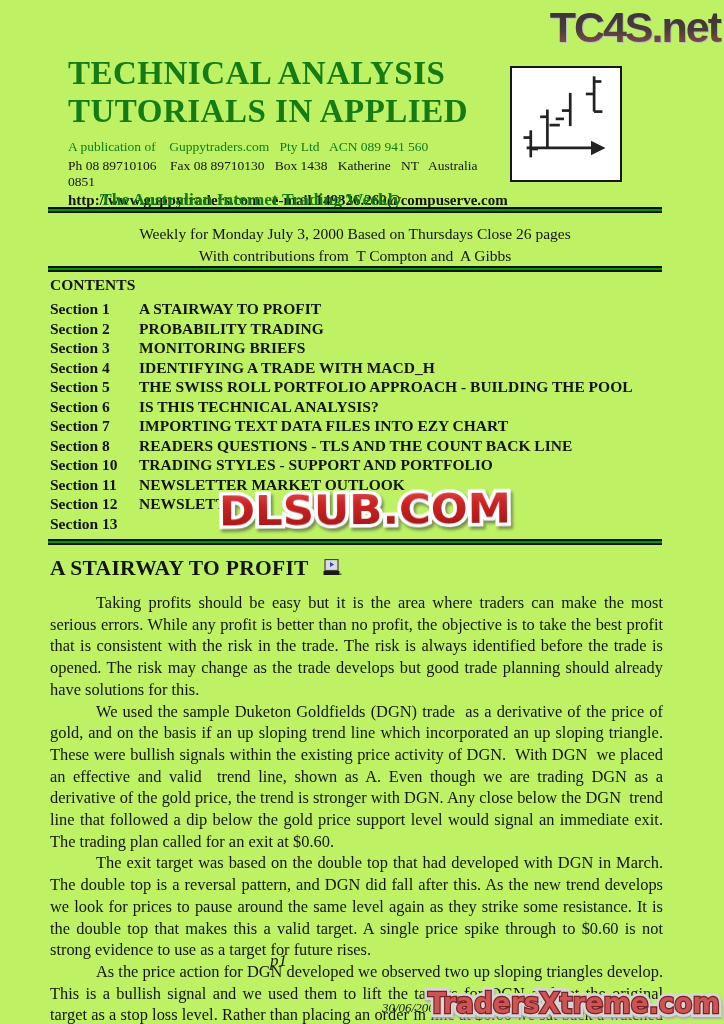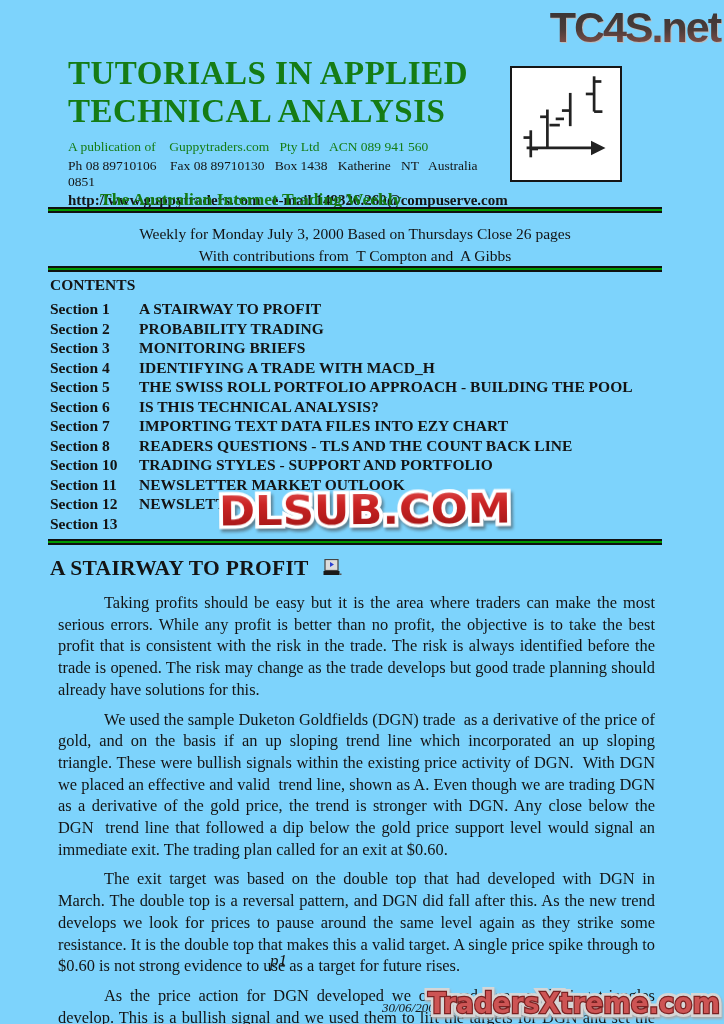--- a/index.html
+++ b/index.html
@@ -1,18 +1,18 @@
 <!DOCTYPE html>
 <html><head>
 <meta charset="utf-8">
 <style>
   html,body{margin:0;padding:0;background:#e8e8e8;}
   .page{
     position:relative;width:724px;height:1024px;margin:0 auto;
-    background:#7dd3fc;overflow:hidden;
+    background:#bef264;overflow:hidden;
     font-family:"Liberation Serif", serif;color:#141414;
   }
   .pre{white-space:pre-wrap;}
 
   
   .tc4s{position:absolute;top:1px;right:2px;}
 
   
   .masthead{position:absolute;left:68px;top:54px;width:445px;}
   .m-title{font-size:33px;font-weight:bold;color:#157c15;line-height:38px;letter-spacing:.5px;}
@@ -40,21 +40,21 @@
   .toc-label{width:89px;flex:none;}
   .toc-title{flex:1;}
 
   
   .watermark{position:absolute;left:212px;top:484px;transform:rotate(-.6deg);}
 
   
   .article{position:absolute;left:50px;top:556px;width:613px;}
   .art-head{font-size:21.5px;font-weight:bold;letter-spacing:.3px;margin:0 0 9px 0;}
   .art-head .hicon{display:inline-block;vertical-align:-2px;margin-left:8px;}
-  .article p{margin:8px;font-size:16.4px;line-height:21.7px;text-indent:46px;
+  .article p{margin:0;font-size:16.4px;line-height:21.7px;text-indent:46px;
              text-align:justify;white-space:pre-wrap;}
 
   
   .pg{position:absolute;left:270px;top:951px;font-size:17px;font-style:italic;}
   .dt{position:absolute;left:382px;top:1000px;font-size:13px;font-style:italic;}
   .txm{position:absolute;left:424px;top:982px;}
 </style>
 </head>
 <body>
 
@@ -68,22 +68,22 @@
           <stop offset="0.55" stop-color="#4a3c3a"></stop>
           <stop offset="1" stop-color="#96564e"></stop>
         </linearGradient>
       </defs>
       <text x="198" y="41" text-anchor="end" font-family="Liberation Sans, sans-serif" font-size="43" font-weight="bold" letter-spacing="-2" fill="url(#tc4sGrad)" style="filter:drop-shadow(1px 1px 0.5px #bbbbbb)">TC4S.net</text>
     </svg>
   </div>
 
   <div class="masthead">
     <div class="m-title">
+      <div>TECHNICAL ANALYSIS</div>
       <div>TUTORIALS IN APPLIED</div>
-      <div>TECHNICAL ANALYSIS</div>
     </div>
     <div class="m-pub pre">A publication of    Guppytraders.com   Pty Ltd   ACN 089 941 560</div>
     <div class="m-contact pre">Ph 08 89710106    Fax 08 89710130   Box 1438   Katherine   NT   Australia   0851</div>
     <div class="m-web pre">http://www.guppytraders.com   e-mail 149326.260@compuserve.com</div>
   </div>
   <div class="tagline">The Australian Internet Trading Weekly</div>
 
   <div class="logobox">
     <svg width="104" height="108" viewBox="0 0 92 104">
       <g stroke="#222222" stroke-width="2.6" fill="none">

